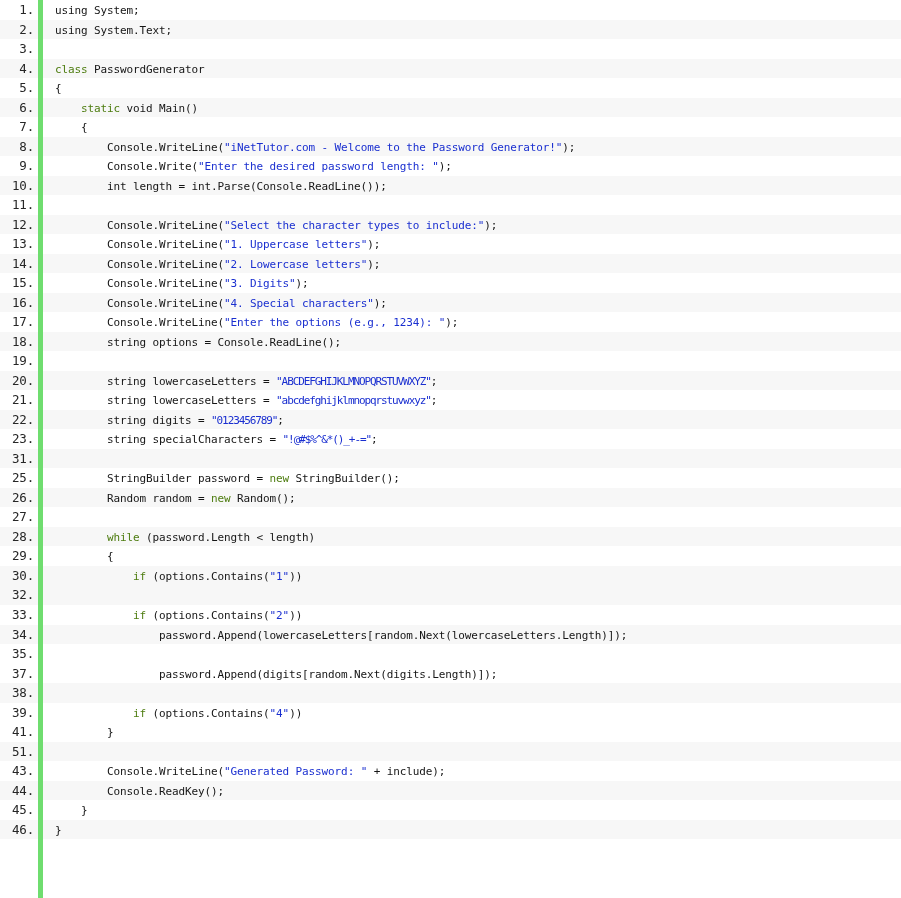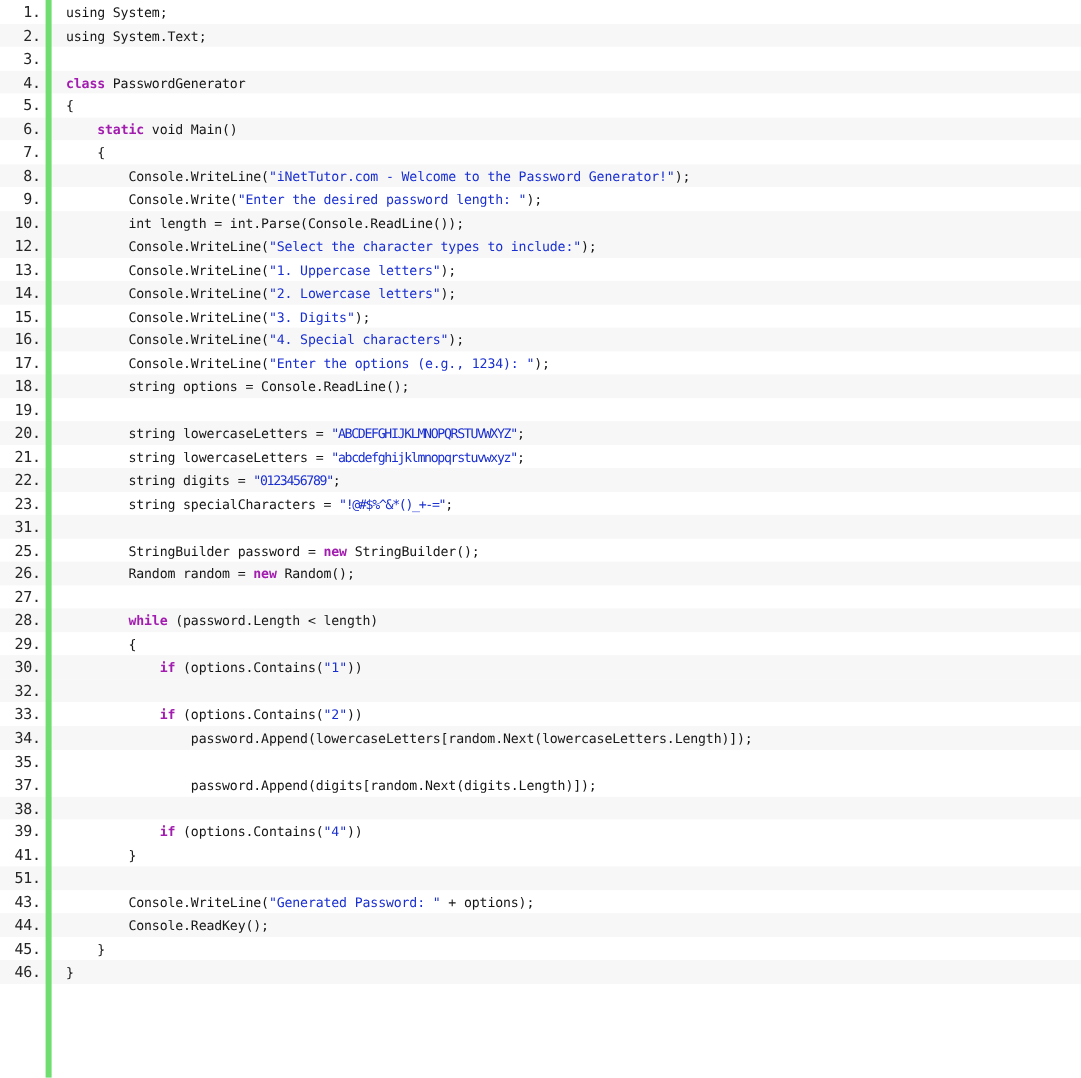--- a/index.html
+++ b/index.html
@@ -58,40 +58,41 @@
     left: 55px;
     top: 1px;
     right: 0;
     font-family: "DejaVu Sans Mono", "Liberation Mono", monospace;
     font-size: 11px;
     color: #151515;
     white-space: pre;
     letter-spacing: -0.12px;
   }
 
-  .tok-kw  { color: #a21caf; font-weight: bold; }
+  .tok-kw  { color: #4d7c0f; font-weight: normal; }
   .tok-str { color: #1a2fd0; }
   .tok-str-narrow { color: #1a2fd0; font-stretch: condensed; letter-spacing: -1.1px; }
 </style>
 </head>
 <body>
 
 <div id="code-listing">
   <div id="gutter-accent-bar"></div>
   <div id="rows">
       <div class="code-row"><span class="line-number">1.</span><span class="line-code"><span>using System;</span></span></div>
       <div class="code-row alt"><span class="line-number">2.</span><span class="line-code"><span>using System.Text;</span></span></div>
       <div class="code-row"><span class="line-number">3.</span><span class="line-code"></span></div>
       <div class="code-row alt"><span class="line-number">4.</span><span class="line-code"><span class="tok-kw">class</span><span> PasswordGenerator</span></span></div>
       <div class="code-row"><span class="line-number">5.</span><span class="line-code"><span>{</span></span></div>
       <div class="code-row alt"><span class="line-number">6.</span><span class="line-code"><span>    </span><span class="tok-kw">static</span><span> void Main()</span></span></div>
       <div class="code-row"><span class="line-number">7.</span><span class="line-code"><span>    {</span></span></div>
       <div class="code-row alt"><span class="line-number">8.</span><span class="line-code"><span>        Console.WriteLine(</span><span class="tok-str">"iNetTutor.com - Welcome to the Password Generator!"</span><span>);</span></span></div>
       <div class="code-row"><span class="line-number">9.</span><span class="line-code"><span>        Console.Write(</span><span class="tok-str">"Enter the desired password length: "</span><span>);</span></span></div>
       <div class="code-row alt"><span class="line-number">10.</span><span class="line-code"><span>        int length = int.Parse(Console.ReadLine());</span></span></div>
+      <div class="code-row"><span class="line-number">11.</span><span class="line-code"></span></div>
       <div class="code-row alt"><span class="line-number">12.</span><span class="line-code"><span>        Console.WriteLine(</span><span class="tok-str">"Select the character types to include:"</span><span>);</span></span></div>
       <div class="code-row"><span class="line-number">13.</span><span class="line-code"><span>        Console.WriteLine(</span><span class="tok-str">"1. Uppercase letters"</span><span>);</span></span></div>
       <div class="code-row alt"><span class="line-number">14.</span><span class="line-code"><span>        Console.WriteLine(</span><span class="tok-str">"2. Lowercase letters"</span><span>);</span></span></div>
       <div class="code-row"><span class="line-number">15.</span><span class="line-code"><span>        Console.WriteLine(</span><span class="tok-str">"3. Digits"</span><span>);</span></span></div>
       <div class="code-row alt"><span class="line-number">16.</span><span class="line-code"><span>        Console.WriteLine(</span><span class="tok-str">"4. Special characters"</span><span>);</span></span></div>
       <div class="code-row"><span class="line-number">17.</span><span class="line-code"><span>        Console.WriteLine(</span><span class="tok-str">"Enter the options (e.g., 1234): "</span><span>);</span></span></div>
       <div class="code-row alt"><span class="line-number">18.</span><span class="line-code"><span>        string options = Console.ReadLine();</span></span></div>
       <div class="code-row"><span class="line-number">19.</span><span class="line-code"></span></div>
       <div class="code-row alt"><span class="line-number">20.</span><span class="line-code"><span>        string lowercaseLetters = </span><span class="tok-str-narrow">"ABCDEFGHIJKLMNOPQRSTUVWXYZ"</span><span>;</span></span></div>
       <div class="code-row"><span class="line-number">21.</span><span class="line-code"><span>        string lowercaseLetters = </span><span class="tok-str-narrow">"abcdefghijklmnopqrstuvwxyz"</span><span>;</span></span></div>
@@ -106,18 +107,18 @@
       <div class="code-row alt"><span class="line-number">30.</span><span class="line-code"><span>            </span><span class="tok-kw">if</span><span> (options.Contains(</span><span class="tok-str">"1"</span><span>))</span></span></div>
       <div class="code-row alt"><span class="line-number">32.</span><span class="line-code"></span></div>
       <div class="code-row"><span class="line-number">33.</span><span class="line-code"><span>            </span><span class="tok-kw">if</span><span> (options.Contains(</span><span class="tok-str">"2"</span><span>))</span></span></div>
       <div class="code-row alt"><span class="line-number">34.</span><span class="line-code"><span>                password.Append(lowercaseLetters[random.Next(lowercaseLetters.Length)]);</span></span></div>
       <div class="code-row"><span class="line-number">35.</span><span class="line-code"></span></div>
       <div class="code-row"><span class="line-number">37.</span><span class="line-code"><span>                password.Append(digits[random.Next(digits.Length)]);</span></span></div>
       <div class="code-row alt"><span class="line-number">38.</span><span class="line-code"></span></div>
       <div class="code-row"><span class="line-number">39.</span><span class="line-code"><span>            </span><span class="tok-kw">if</span><span> (options.Contains(</span><span class="tok-str">"4"</span><span>))</span></span></div>
       <div class="code-row"><span class="line-number">41.</span><span class="line-code"><span>        }</span></span></div>
       <div class="code-row alt"><span class="line-number">51.</span><span class="line-code"></span></div>
-      <div class="code-row"><span class="line-number">43.</span><span class="line-code"><span>        Console.WriteLine(</span><span class="tok-str">"Generated Password: "</span><span> + options);</span></span></div>
+      <div class="code-row"><span class="line-number">43.</span><span class="line-code"><span>        Console.WriteLine(</span><span class="tok-str">"Generated Password: "</span><span> + include);</span></span></div>
       <div class="code-row alt"><span class="line-number">44.</span><span class="line-code"><span>        Console.ReadKey();</span></span></div>
       <div class="code-row"><span class="line-number">45.</span><span class="line-code"><span>    }</span></span></div>
       <div class="code-row alt"><span class="line-number">46.</span><span class="line-code"><span>}</span></span></div>
     </div>
 </div>
 
 </body></html>

